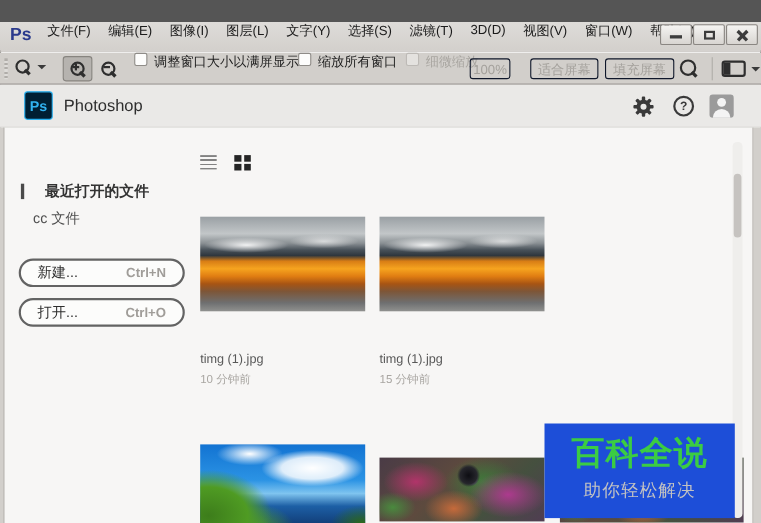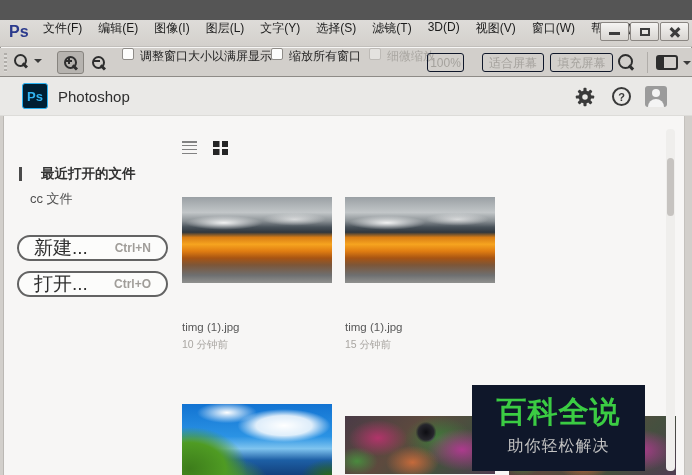--- a/index.html
+++ b/index.html
@@ -102,21 +102,21 @@
       linear-gradient(#252525,#252525) left bottom,
       linear-gradient(#252525,#252525) right bottom;
     background-size:6.5px 6px; background-repeat:no-repeat; }
   .nav-recent { position:absolute; left:19px; top:48px; display:flex; align-items:center; gap:19px; }
   .nav-bar { width:3px; height:14px; background:#4a4a4a; }
   .nav-recent-label { font-size:13.5px; font-weight:bold; color:#333; }
   .nav-cc { position:absolute; left:30px; top:73px; font-size:13px; color:#4f4f4f; }
   .pill { position:absolute; left:17px; width:151px; height:26px; background:#fcfcfb;
     border:2px solid #636363; border-radius:14px; display:flex; align-items:center;
     justify-content:space-between; padding:0 15px; font-family:inherit; }
-  .pill-label { font-size:19px; color:#2e2e2e; }
+  .pill-label { font-size:13px; color:#2e2e2e; }
   .pill-key { font-size:12px; color:#a09d99;font-weight:bold; }
 
   .card { position:absolute; width:150px; }
   .thumb { width:150px; height:86px; }
   .file-name { margin-top:38px; font-size:11.5px; color:#585858; }
   .file-time { margin-top:5px; font-size:10.5px; color:#a9a6a2; }
   .thumb2 { position:absolute; }
 
   
   .art-autumn { background:
@@ -145,22 +145,22 @@
       radial-gradient(ellipse 48px 32px at 62% 38%, #3f7a3a 0%, rgba(0,0,0,0) 70%),
       radial-gradient(ellipse 30px 20px at 8% 78%, #4a8a3e 0%, rgba(0,0,0,0) 70%),
       linear-gradient(135deg,#4a3b46,#5d4a3e 40%,#45503f 70%,#503d52 100%); }
 
   .scroll-track { position:absolute; left:666px; top:12px; width:9px; height:342px;
     background:#efeeec; border-radius:4px; }
   .scroll-thumb { position:absolute; left:667px; top:41px; width:7px; height:58px;
     background:#c6c3c0; border-radius:3.5px; }
 
   
-  .watermark { position:absolute; left:472px; top:365px; width:173px; height:86px;
-    background:#0f172a; z-index:5; text-align:center; }
+  .watermark { position:absolute; left:495px; top:365px; width:173px; height:86px;
+    background:#1d4ed8; z-index:5; text-align:center; }
   .wm-title { margin-top:7px; font-size:30px; font-weight:bold; color:#3bcc43; letter-spacing:1px; white-space:nowrap; }
   .wm-sub { margin-top:3px; font-size:16px; color:#c2c2c2; letter-spacing:1px; white-space:nowrap; }
 
   
   .frame-left { position:absolute; left:0; top:96px; width:4px; height:360px;
     background:#d2cfcb; border-right:1px solid #bbb8b4; z-index:7; }
   .frame-right { position:absolute; left:684px; top:96px; width:8px; height:360px;
     background:#d2cfcb; border-left:1px solid #c4c1bd; z-index:7; }
   .frame-bottom { position:absolute; left:0; top:456px; width:692px; height:19px;
     background:linear-gradient(180deg,#f0efed,#dedbd7 70%,#cfccc8);

